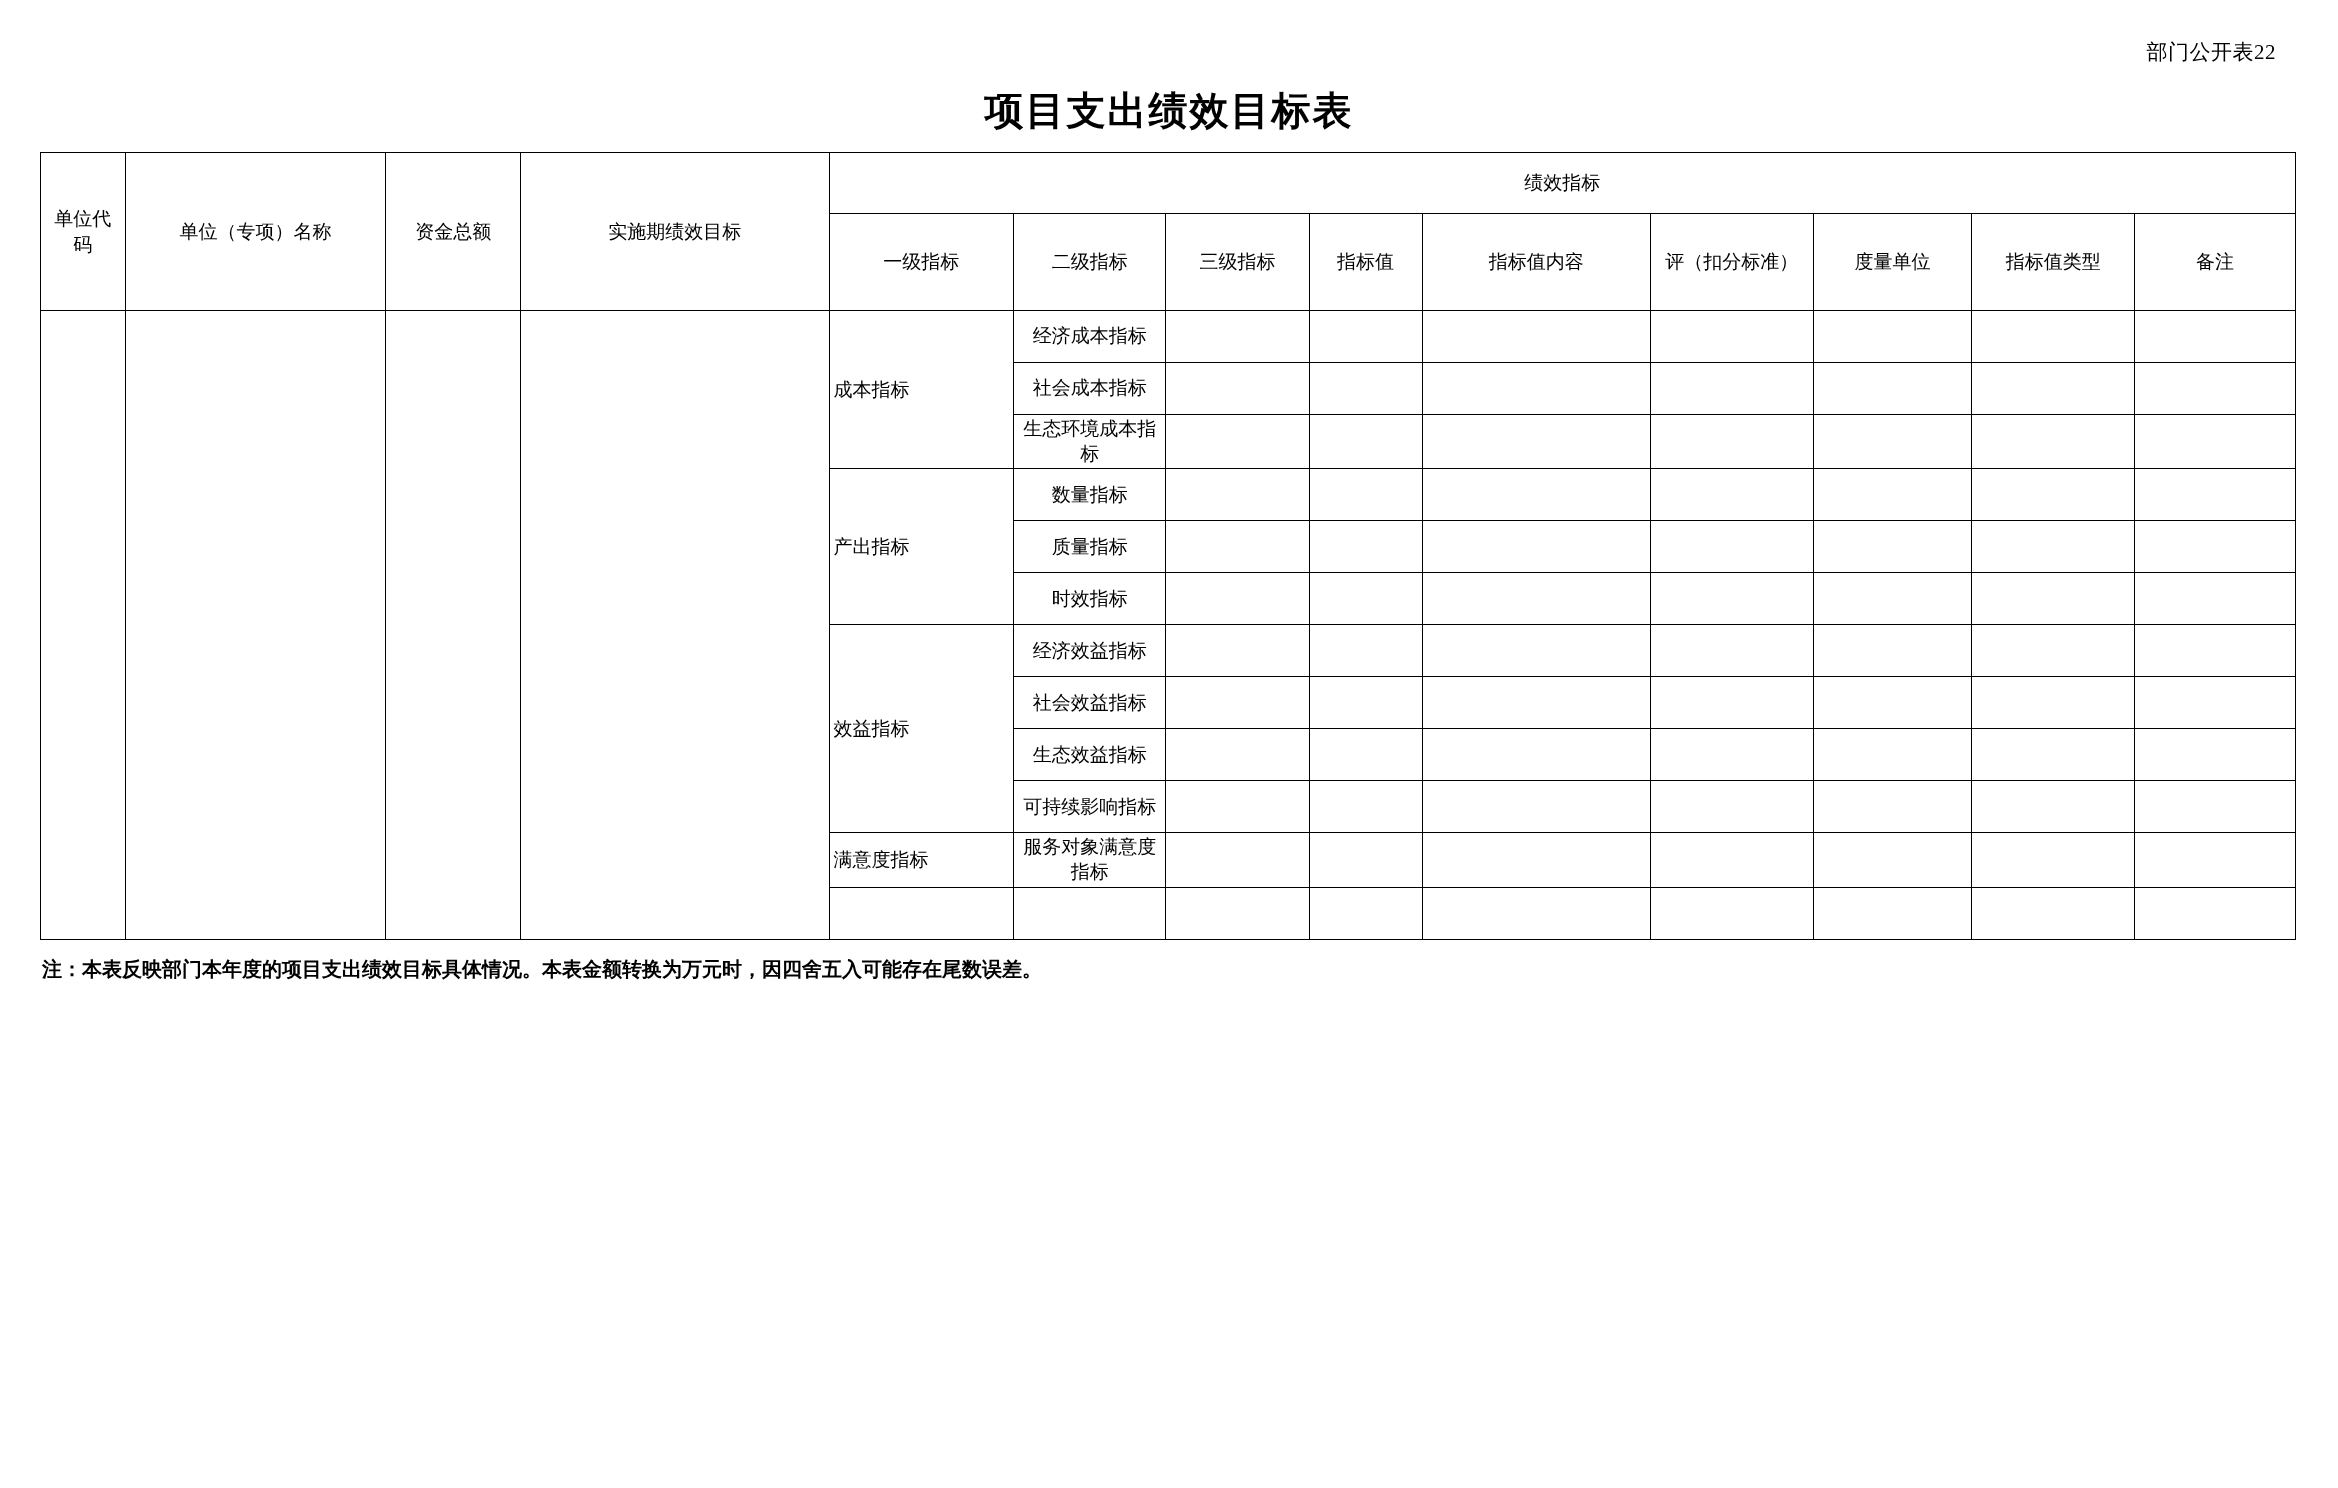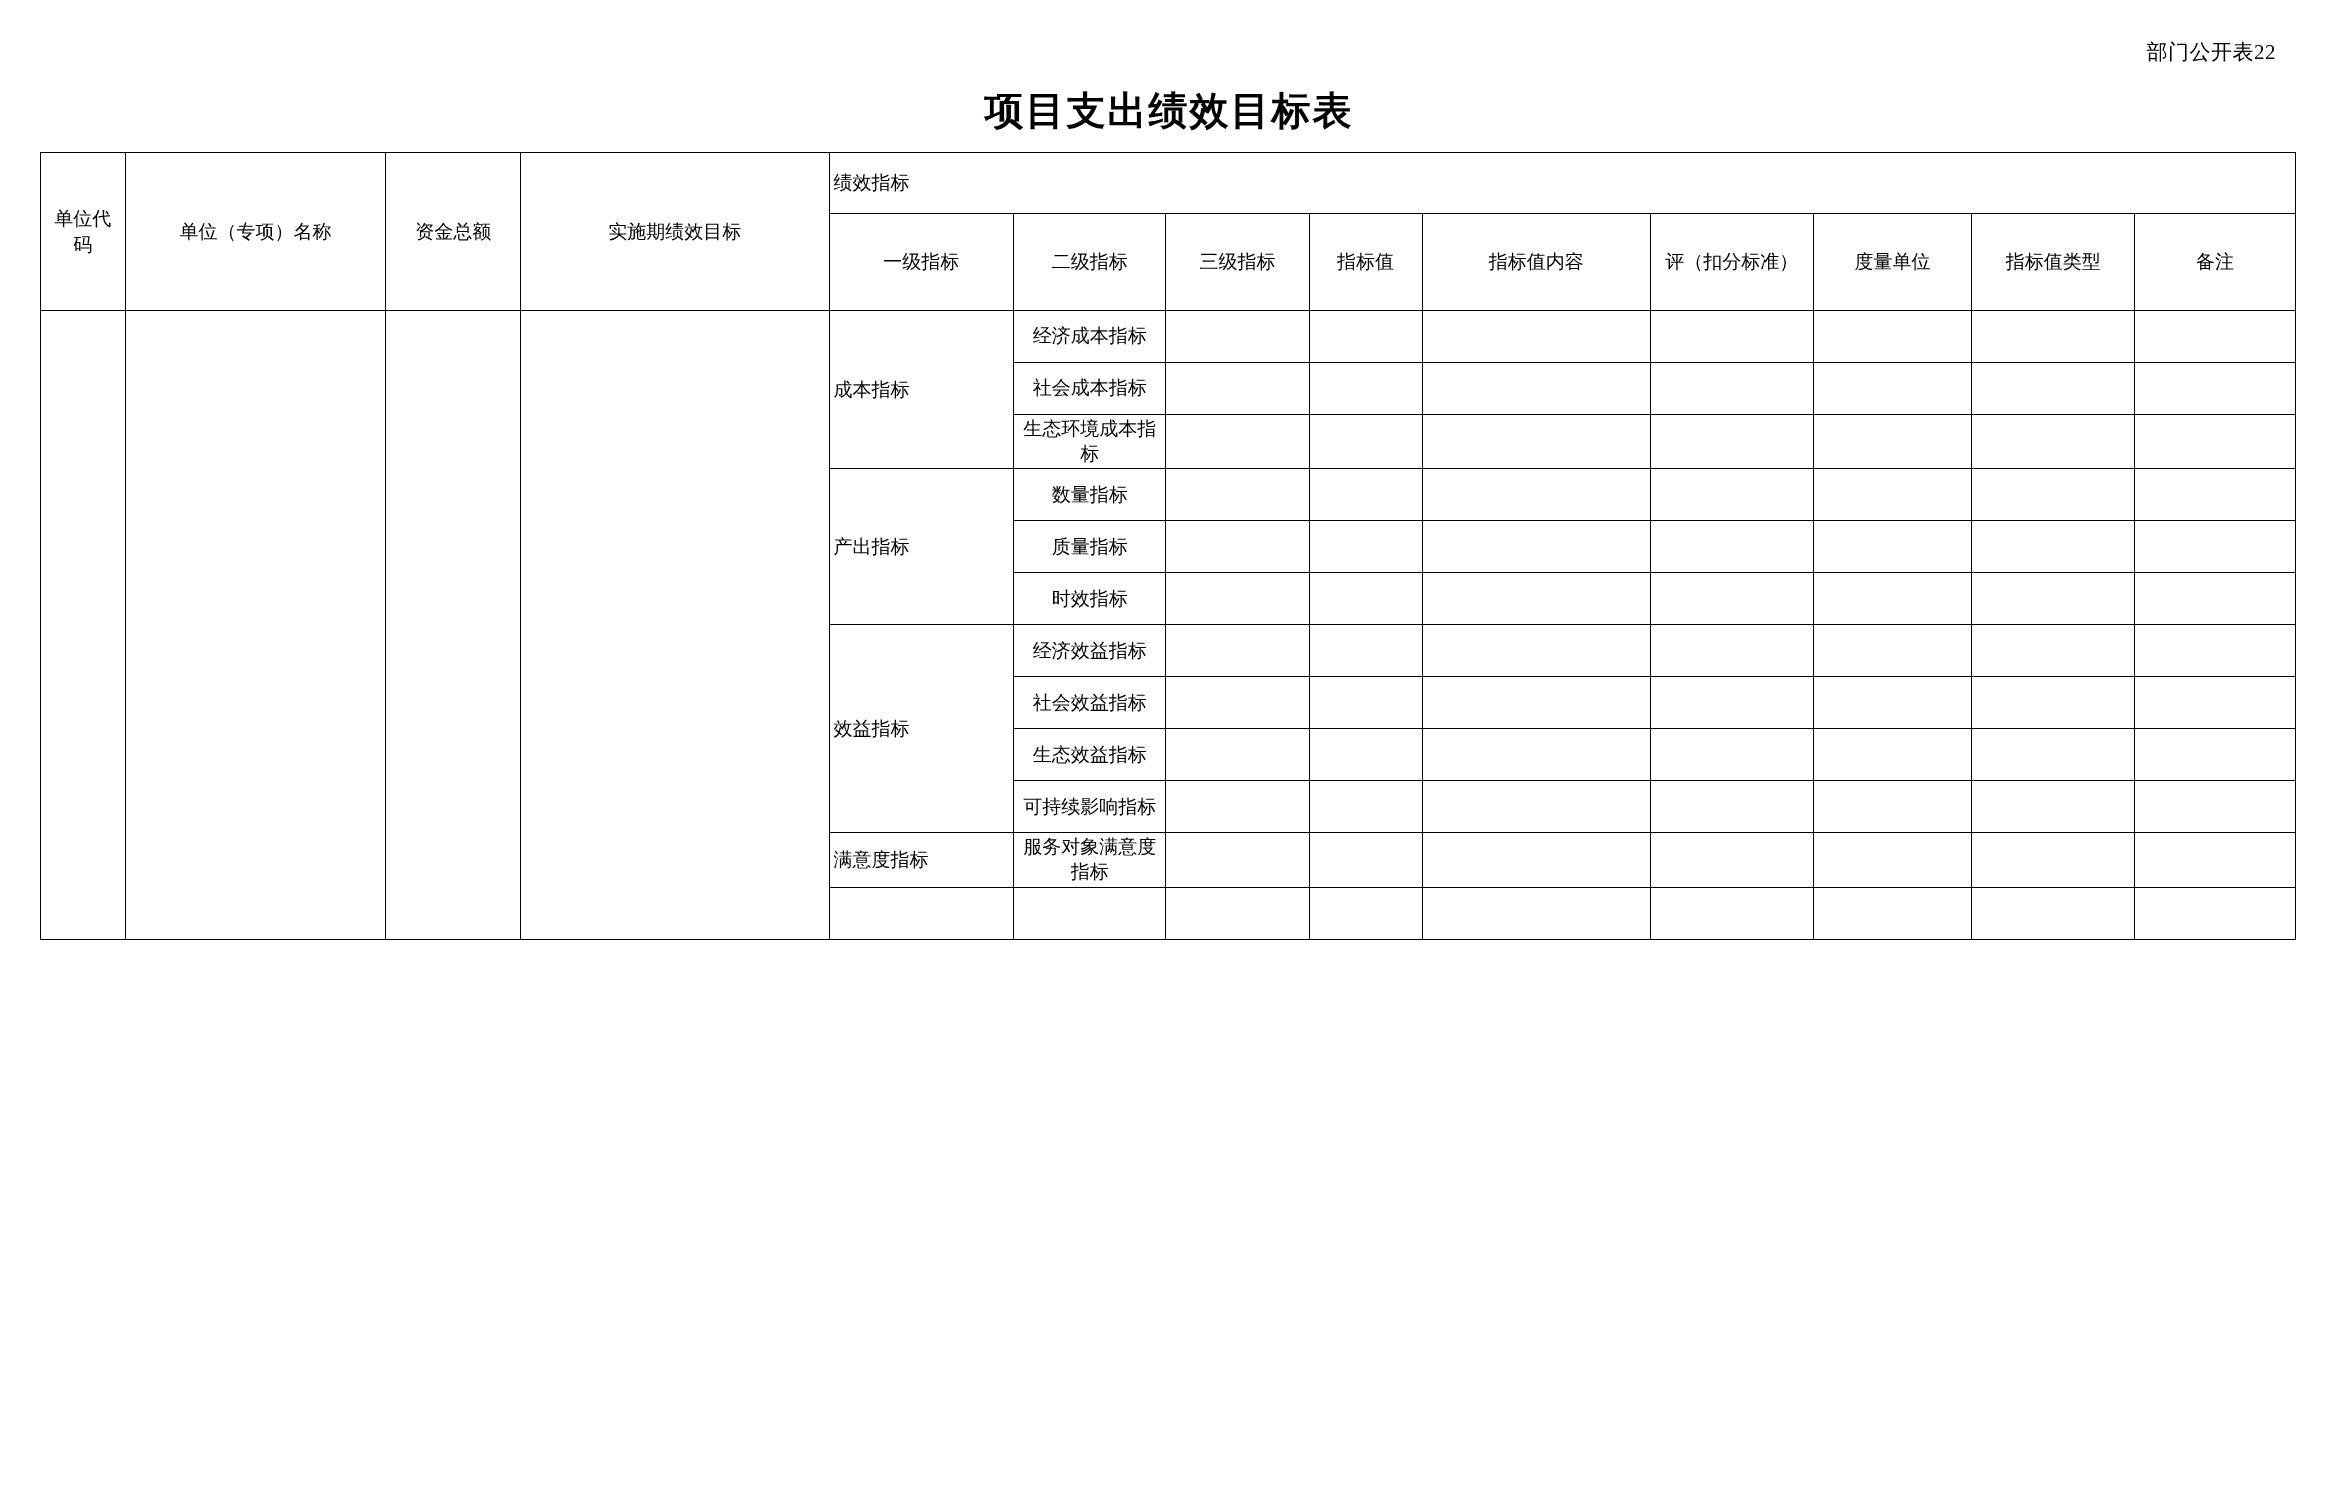--- a/index.html
+++ b/index.html
@@ -75,21 +75,21 @@
     font-weight: normal;
     vertical-align: middle;
   }
   th.hdr {
     text-align: center;
     font-weight: bold;
     font-size: 20px;
     line-height: 1.35;
   }
   th.hdr-group {
-    text-align: left;
+    text-align: center;
     font-weight: bold;
     font-size: 20px;
     height: 56px;
   }
   .col-code { width: 78px; }
   .col-name { width: 240px; }
   .col-amount { width: 124px; }
   .col-goal { width: 284px; }
   .col-l1 { width: 170px; }
   .col-l2 { width: 140px; }
@@ -306,14 +306,15 @@
         <td class="empty"></td>
         <td class="empty"></td>
         <td class="empty"></td>
         <td class="empty"></td>
         <td class="empty"></td>
         <td class="empty"></td>
       </tr>
     </tbody>
   </table>
 
+  <div class="footnote">注：本表反映部门本年度的项目支出绩效目标具体情况。本表金额转换为万元时，因四舍五入可能存在尾数误差。</div>
 
 </div>
 
 </body></html>

